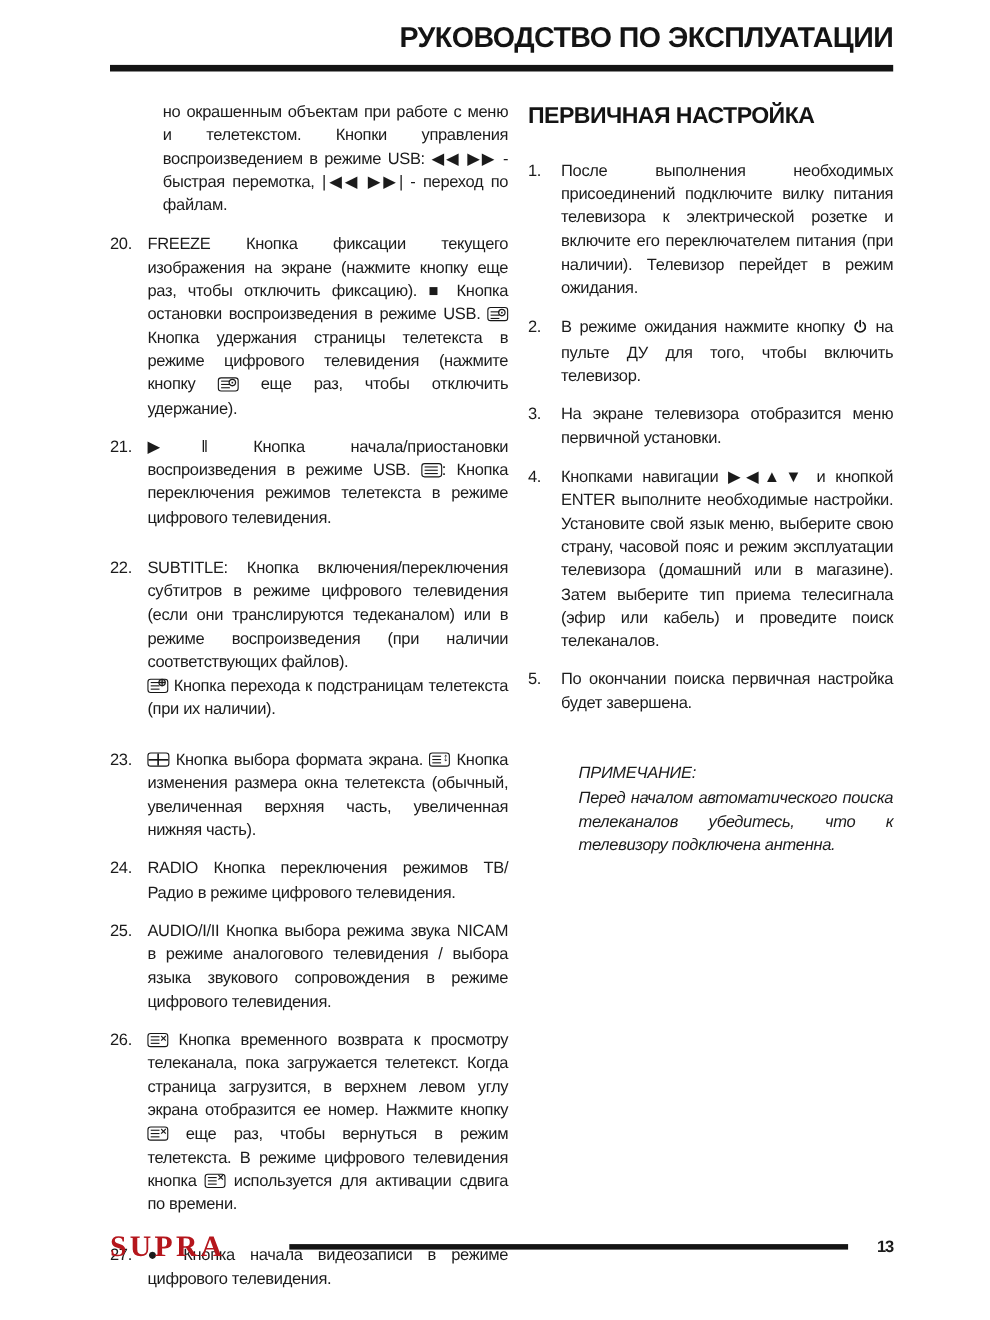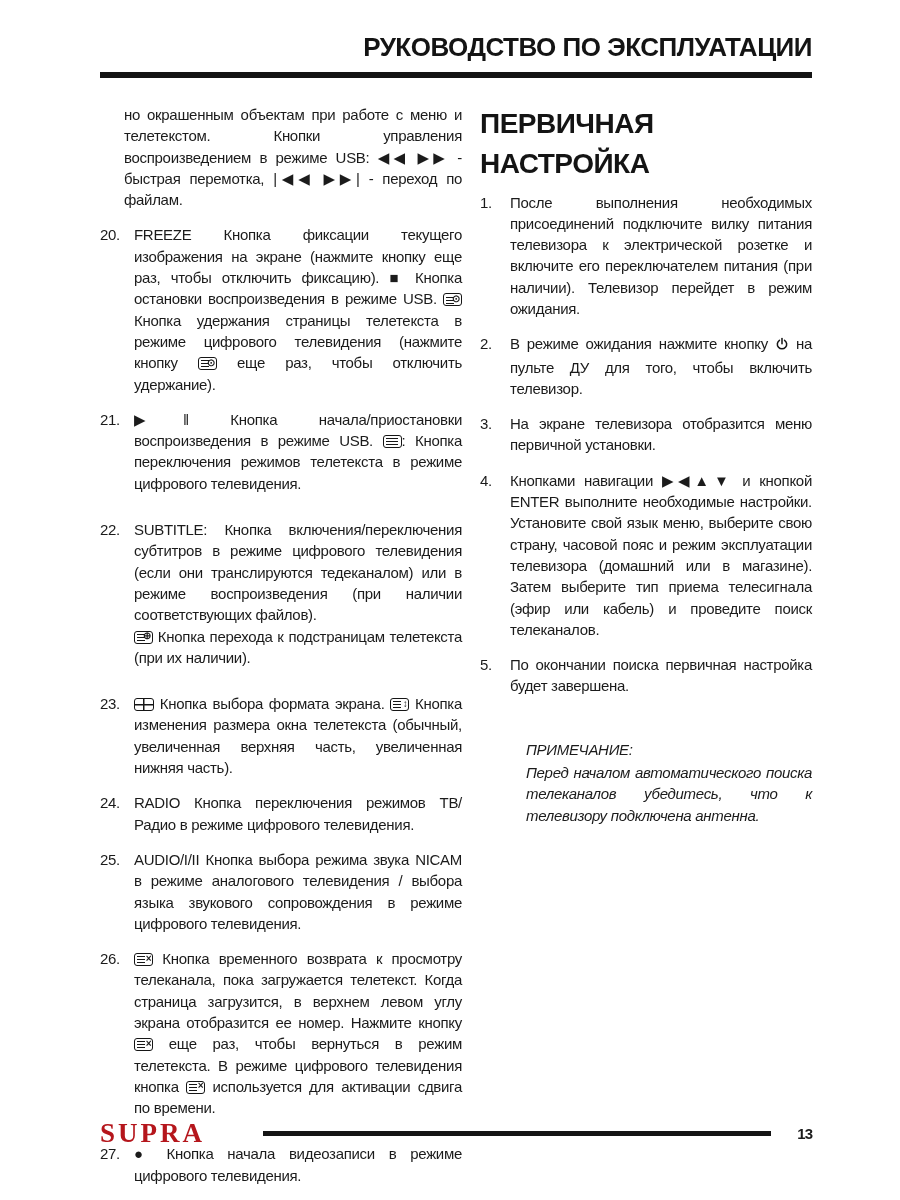--- a/index.html
+++ b/index.html
@@ -7,21 +7,21 @@
   .page {
     position:relative;
     width:900px; height:1200px;
     margin:0 auto;
     background:#ffffff;
     color:#1b1b1b;
     font-family:"Liberation Sans", sans-serif;
     overflow:hidden;
   }
   
-  .header { padding:32px 88px 0 100px; }
+  .header { padding:19px 88px 0 100px; }
   .header h1 {
     text-align:right;
     font-size:26px;
     font-weight:bold;
     letter-spacing:-0.5px;
     color:#141414;
   }
   .header-rule {
     margin-top:9px;
     height:6px;
@@ -34,35 +34,35 @@
     gap:18px;
   }
   .col-left  { width:362px; flex:0 0 362px; }
   .col-right { width:334px; flex:1; }
   .body-text {
     font-size:15px;
     line-height:1.42;
     letter-spacing:-0.3px;
     text-align:justify;
   }
-  .intro { margin-left:24px; }
+  .intro { margin-left:48px; }
   .item { position:relative; padding-left:34px; margin-top:14px; }
   .item .num {
     position:absolute; left:0; top:0;
     width:30px;
     font-weight:normal;
   }
   .gap-lg  { }
   .gap-md  { margin-top:25px; }
   
   .col-right h2 {
-    font-size:28px;
+    font-size:21px;
     font-weight:bold;
     letter-spacing:-0.5px;
-    margin-bottom:8px;
+    margin-bottom:24px;
     color:#141414;
   }
   .col-right .item { padding-left:30px; margin-top:0; margin-bottom:14px; }
   .note { margin-top:42px; margin-left:46px; font-style:italic; }
   .note .note-title { margin-bottom:2px; }
   
   .tt-icon {
     display:inline-block;
     width:19px; height:13px;
     border:1.6px solid #161616;

